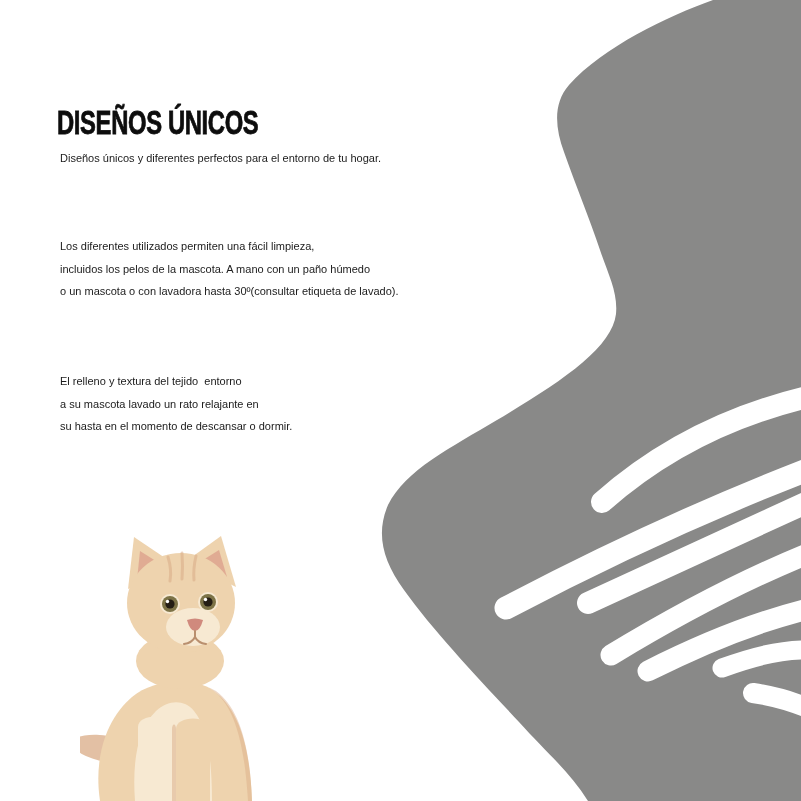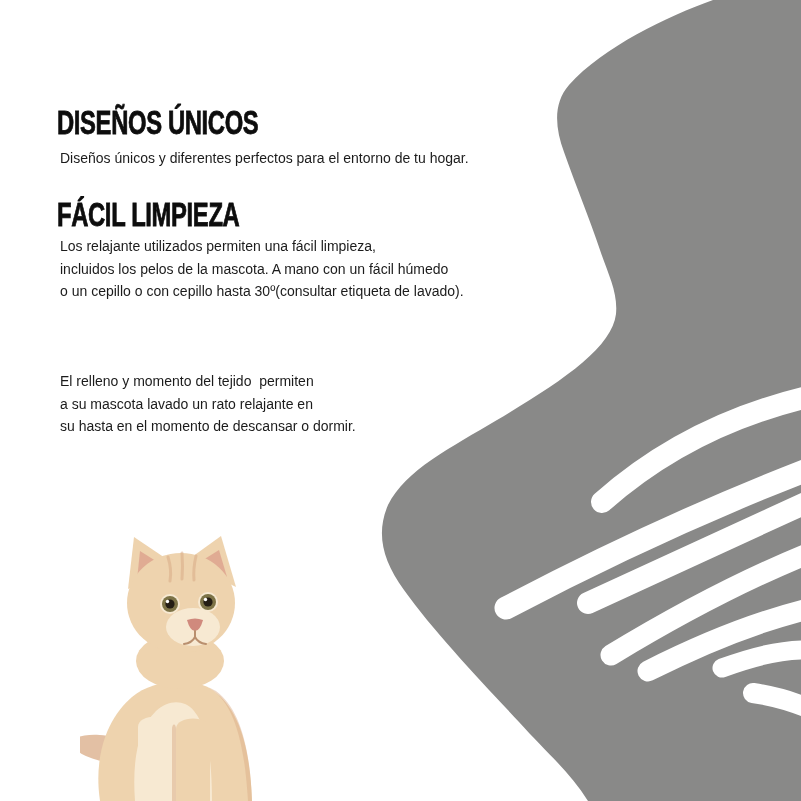--- a/index.html
+++ b/index.html
@@ -20,21 +20,21 @@
     font-family:"Liberation Sans",sans-serif;
     font-size:34px;line-height:34px;font-weight:700;
     color:var(--c-heading-black,#0d0d0d);
     letter-spacing:-0.5px;
     white-space:nowrap;
   }
   .squeeze{display:inline-block;transform:scaleX(0.70);transform-origin:0 100%;
     -webkit-text-stroke:0.8px var(--c-heading-black,#0d0d0d);}
   .feature-body{
     position:absolute;left:60px;margin:0;
-    font-size:14px;line-height:22.5px;
+    font-size:11px;line-height:22.5px;
     color:var(--c-body-black,#1b1b1b);
   }
   .feature-body .line{white-space:pre;}
 
   .kitten{position:absolute;left:80px;top:525px;width:180px;height:276px;}
 </style>
 </head>
 <body>
 
 <div class="canvas">
@@ -63,31 +63,28 @@
     </g>
   </svg>
 
   <h2 class="feature-heading" style="top:105px">
     <span class="squeeze">DISEÑOS ÚNICOS</span>
   </h2>
   <p class="feature-body" style="top:147px">
     <span class="line">Diseños únicos y diferentes perfectos para el entorno de tu hogar.</span>
   </p>
 
-  <h2 class="feature-heading" style="top:197px">
-    <span class="squeeze">FÁCIL LIMPIEZA</span>
-  </h2>
   <div class="feature-body" style="top:235px">
-    <div class="line">Los relajante utilizados permiten una fácil limpieza,</div>
-    <div class="line">incluidos los pelos de la mascota. A mano con un fácil húmedo</div>
-    <div class="line">o un cepillo o con cepillo hasta 30º(consultar etiqueta de lavado).</div>
+    <div class="line">Los diferentes utilizados permiten una fácil limpieza,</div>
+    <div class="line">incluidos los pelos de la mascota. A mano con un paño húmedo</div>
+    <div class="line">o un mascota o con lavadora hasta 30º(consultar etiqueta de lavado).</div>
   </div>
 
   <div class="feature-body" style="top:370px">
-    <div class="line">El relleno y momento del tejido  permiten</div>
+    <div class="line">El relleno y textura del tejido  entorno</div>
     <div class="line">a su mascota lavado un rato relajante en</div>
     <div class="line">su hasta en el momento de descansar o dormir.</div>
   </div>
 
   <svg class="kitten" viewBox="0 0 180 276" role="img">
 
     <ellipse cx="28" cy="224" rx="36" ry="13" transform="rotate(10 28 224)" style="fill:var(--c-fur-shadow,#d9ab86);opacity:.75"></ellipse>
 
     <g>
       <path style="fill:var(--c-fur-main,#eed3ae)" d="M20,276 C14,236 24,196 52,172 C72,155 112,150 134,166 C158,184 170,220 172,276 Z"></path>

